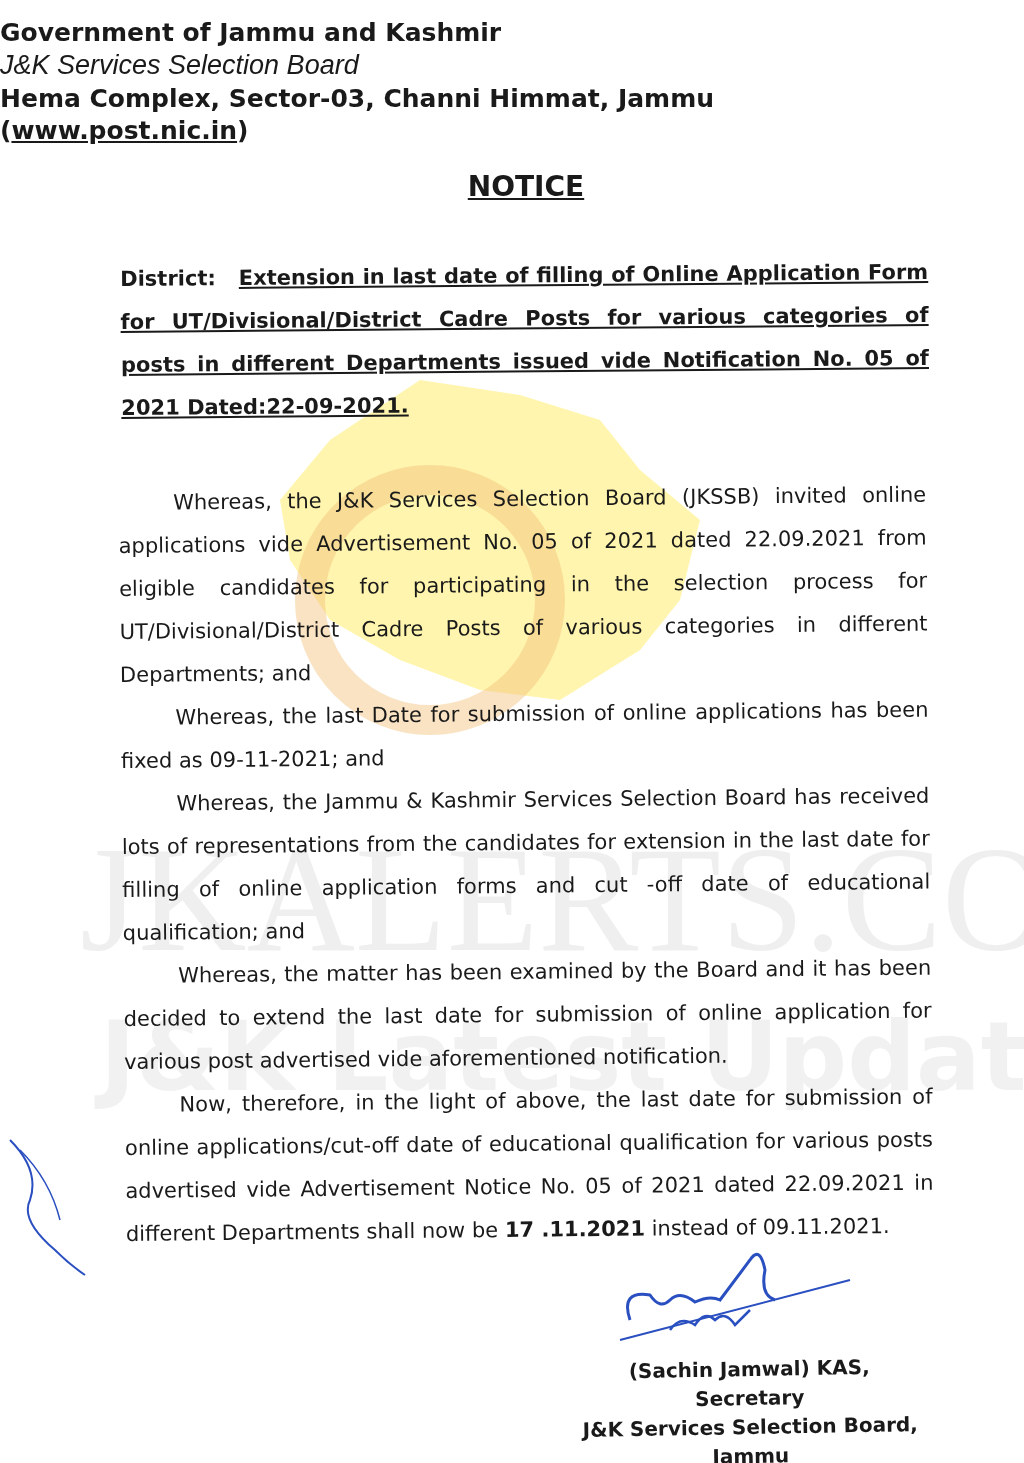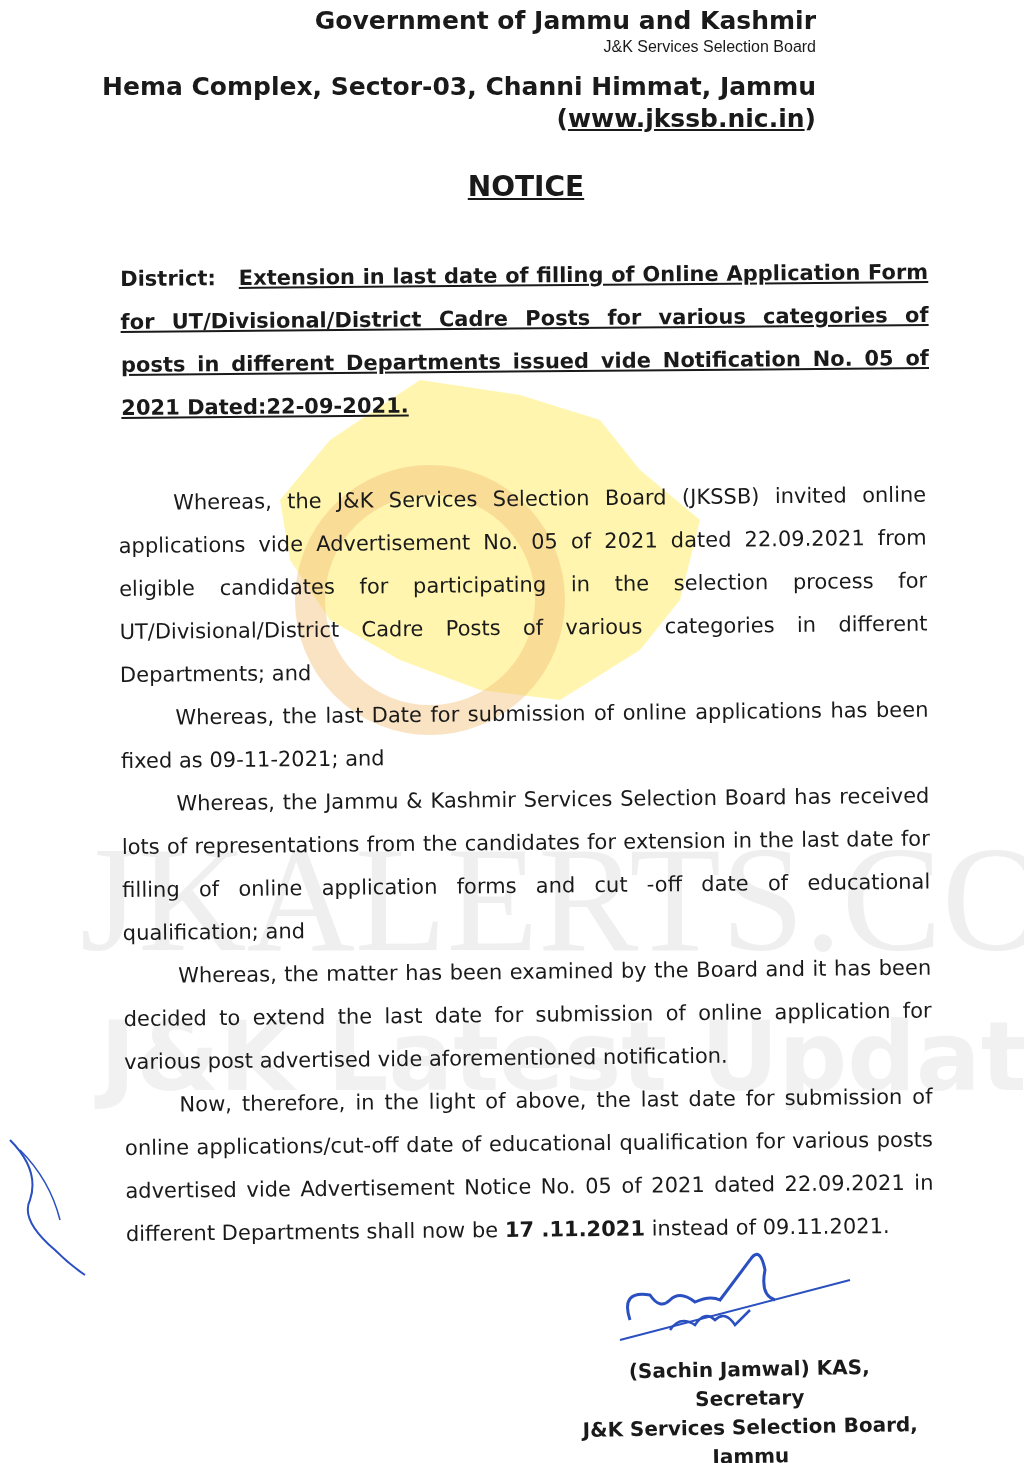--- a/index.html
+++ b/index.html
@@ -1,21 +1,21 @@
 <!DOCTYPE html>
 <html><head>
 <meta charset="utf-8">
 <style>
   html, body { margin: 0; padding: 0; background: #ffffff; }
   body { width: 1024px; height: 1463px; position: relative; overflow: hidden;
          font-family: "DejaVu Sans", sans-serif; color: #1a1a1a; }
   .watermark { position: absolute; left: 0; top: 0; width: 1024px; height: 1463px; pointer-events: none; }
-  .header { position: absolute; left: 0; width: 816px; text-align: right; }
+  .header { position: absolute; left: 0; width: 816px; text-align: left; margin-top: 12px; }
   .h1 { top: 6px; font-size: 25px; font-weight: bold; }
-  .h2 { top: 38px; font-size: 16px; font-family: "Liberation Sans", sans-serif; }
+  .h2 { top: 38px; font-size: 27px; font-family: "Liberation Sans", sans-serif; font-style: italic; }
   .h3 { top: 72px; font-size: 25px; font-weight: bold; }
   .h4 { top: 104px; font-size: 25px; font-weight: bold; }
   .h4 .url { text-decoration: underline; }
   .notice { position: absolute; top: 170px; left: 0; width: 1052px; text-align: center;
             font-size: 28px; font-weight: bold; text-decoration: underline; }
   .subject { position: absolute; left: 120px; top: 258px; width: 808px; font-size: 21px; font-weight: bold;
              line-height: 43px; text-align: justify; transform: rotate(-0.5deg); transform-origin: left top; }
   .subject .label { text-decoration: none; }
   .subject .text { text-decoration: underline; }
   .body { position: absolute; left: 118px; top: 482px; width: 808px; font-size: 21px;
@@ -34,21 +34,21 @@
   <path d="M330 440 L420 380 L520 395 L600 420 L640 470 L700 520 L680 600 L640 650 L560 700 L480 690 L400 660 L330 620 L290 560 L280 500 Z" fill="#fff3a0" opacity="0.85"></path>
   <circle cx="430" cy="600" r="120" fill="none" stroke="#f2c27a" stroke-width="30" opacity="0.45"></circle>
   <text x="80" y="950" font-size="150" font-family="Liberation Serif, serif" fill="#e9e9e9" opacity="0.7">JKALERTS.COM</text>
   <text x="100" y="1090" font-size="96" font-family="DejaVu Sans, sans-serif" font-weight="bold" fill="#ececec" opacity="0.7">J&amp;K Latest Updates</text>
 </svg>
 
 <div class="header h1">Government of Jammu and Kashmir</div>
 <div class="header h2">J&amp;K Services Selection Board</div>
 <div class="header h3">Hema Complex, Sector-03, Channi Himmat, Jammu</div>
 <div class="header h4">
-  <span>(</span><span class="url">www.jkssb.nic.in</span><span>)</span>
+  <span>(</span><span class="url">www.post.nic.in</span><span>)</span>
 </div>
 
 <div class="notice">NOTICE</div>
 
 <div class="subject">
   <span class="label">District:</span>&nbsp;&nbsp;&nbsp;<span class="text">Extension in last date of filling of Online Application Form for UT/Divisional/District Cadre Posts for various categories of posts in different Departments issued vide Notification No. 05 of 2021 Dated:22-09-2021.</span>
 </div>
 
 <div class="body">
   <p>Whereas, the J&amp;K Services Selection Board (JKSSB) invited online applications vide Advertisement No. 05 of 2021 dated 22.09.2021 from eligible candidates for participating in the selection process for UT/Divisional/District Cadre Posts of various categories in different Departments; and</p>

